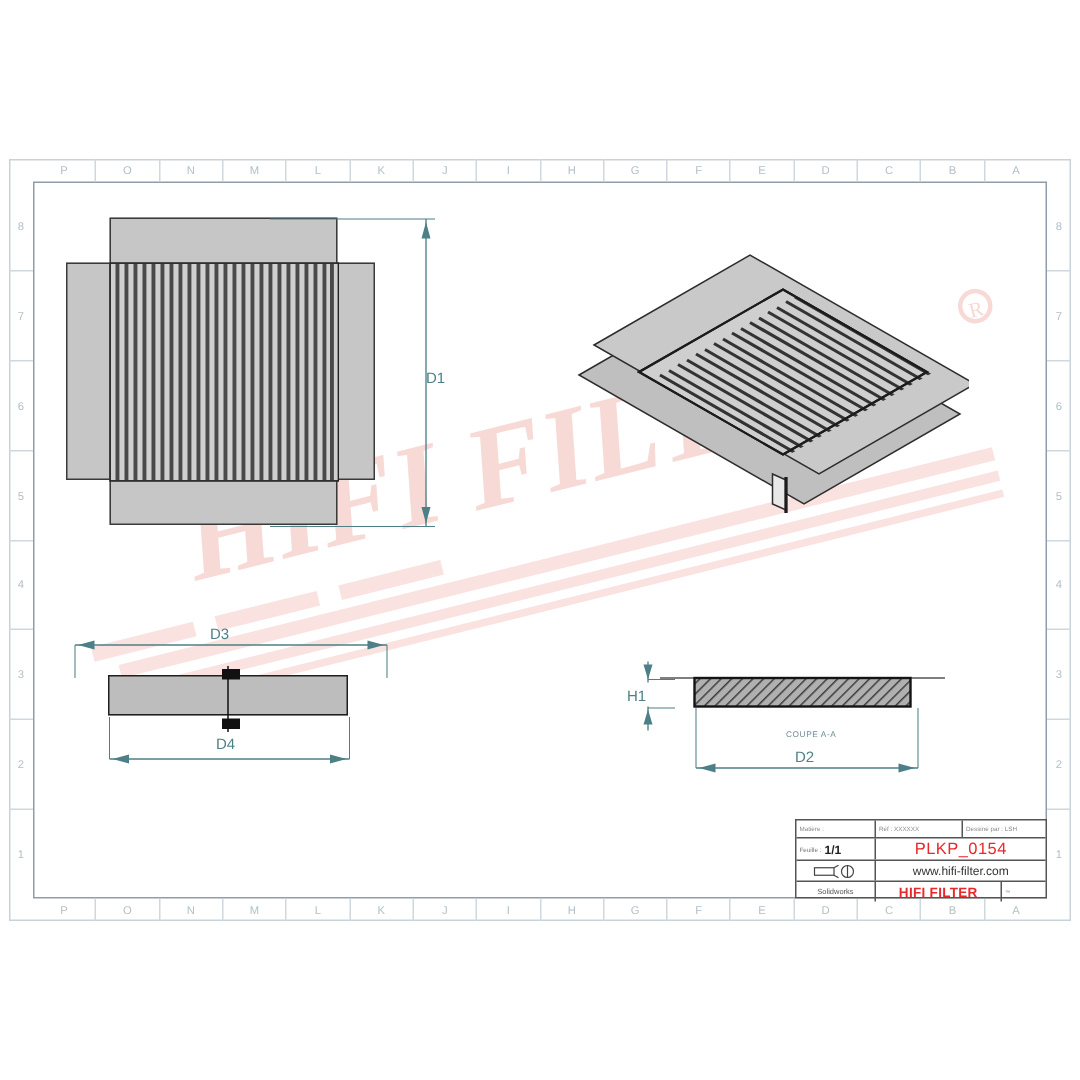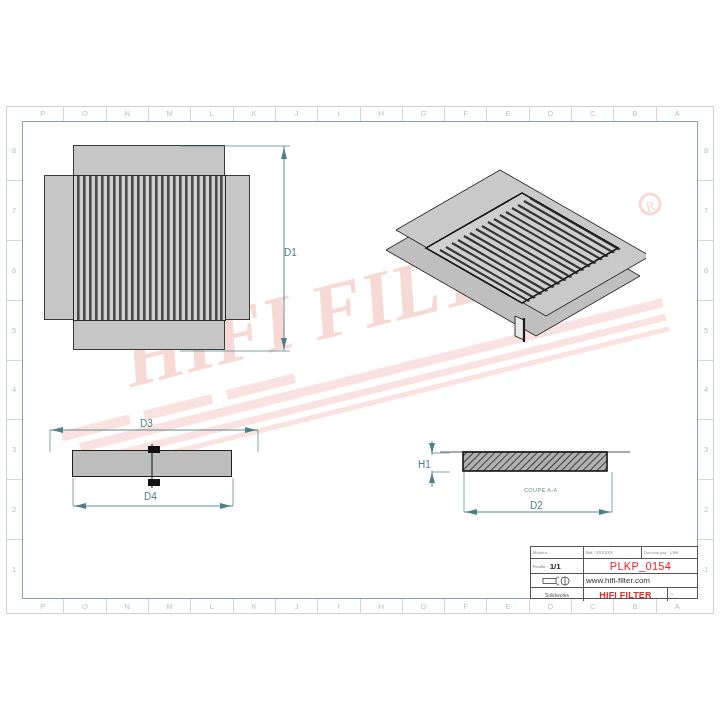--- a/index.html
+++ b/index.html
@@ -319,21 +319,21 @@
         <span class="proj">
           <svg width="30" height="10" viewBox="0 0 30 10">
             <rect x="1" y="2.5" width="13" height="5" fill="none" stroke="#444" stroke-width="0.8"></rect>
             <line x1="14" y1="2.5" x2="17" y2="0.8" stroke="#444" stroke-width="0.8"></line>
             <line x1="14" y1="7.5" x2="17" y2="9.2" stroke="#444" stroke-width="0.8"></line>
             <circle cx="23" cy="5" r="4" fill="none" stroke="#444" stroke-width="0.8"></circle>
             <line x1="23" y1="0.6" x2="23" y2="9.4" stroke="#444" stroke-width="0.8"></line>
           </svg>
         </span>
       </div>
-      <div class="tbcell" style="flex:1;">
+      <div class="tbcell" style="flex:1;justify-content:center;">
         <span class="site">www.hifi-filter.com</span>
       </div>
     </div>
 
     <div class="tbrow" style="flex:0 0 13px;">
       <div class="tbcell" style="width:52px;justify-content:center;">
         <span class="tiny" style="font-size:5px;color:#555;">Solidworks</span>
       </div>
       <div class="tbcell" style="flex:1;justify-content:center;">
         <span class="brand">HIFI FILTER</span>

